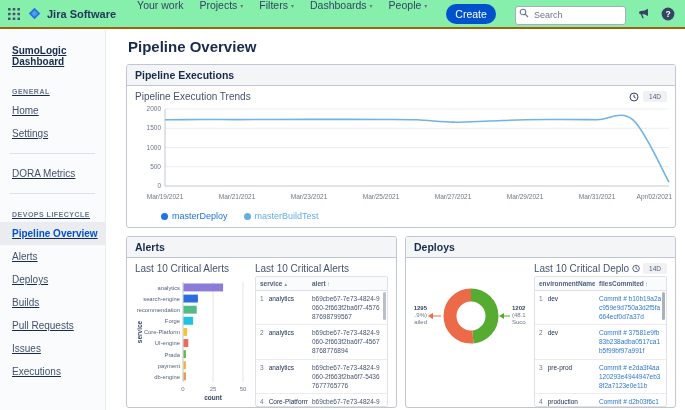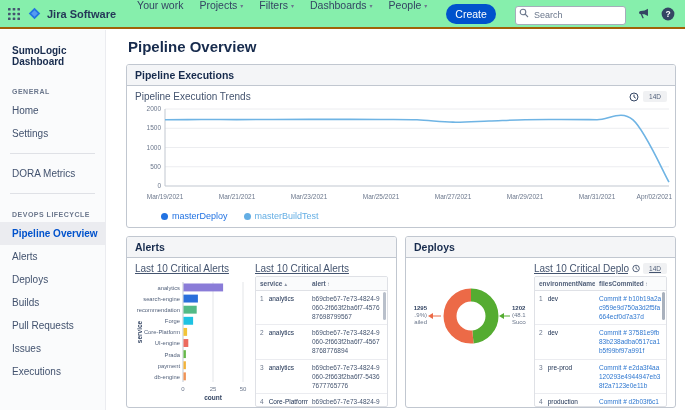--- a/index.html
+++ b/index.html
@@ -24,21 +24,21 @@
   .tn-right { margin-left:auto; display:flex; align-items:center; gap:11px; }
   .search-box { position:relative; width:111px; height:19px; }
   .search-box input { width:100%; height:100%; border:1px solid #A5ADBA; border-radius:3px;
     font-size:9px; padding:0 4px 0 18px; color:#344563; font-family:inherit; }
   .search-box input::placeholder { color:#6B778C; }
   .search-glyph { position:absolute; left:4px; top:4px; }
   .tn-icon { display:inline-flex; cursor:pointer; }
 
   
   .sidebar { position:absolute; left:0; top:30px; width:106px; height:380px;
-    background:#FAFBFC; border-right:1px solid #EBECF0; padding-top:6px; overflow:hidden; }
+    background:#FAFBFC; border-right:1px solid #EBECF0; padding-top:6px; overflow:hidden;text-decoration:underline; }
   .sb-title { font-size:10px; font-weight:700; color:#172B4D; padding:9px 12px 12px; }
   .sb-header { font-size:7px; font-weight:700; color:#6B778C; letter-spacing:.5px;
     padding:9px 12px 4px; text-transform:uppercase; }
   .sb-item { font-size:10px; color:#42526E; padding:6px 12px; cursor:pointer; white-space:nowrap; }
   .sb-item.active { background:#EBECF0; color:#0052CC; font-weight:700; }
   .sb-divider { border-top:1px solid #DFE1E6; margin:8px 10px; }
 
   
   .main { position:absolute; left:121px; top:30px; width:564px; height:380px;
     padding:6px 9px 0 5px; overflow:hidden; }
@@ -54,21 +54,21 @@
   .legend { display:flex; gap:16px; margin:2px 0 2px 26px; align-items:center; }
   .legend-item { display:flex; align-items:center; gap:4px; font-size:9px; cursor:pointer; }
   .legend-dot { width:7px; height:7px; border-radius:50%; }
 
   .row2 { display:flex; gap:8px; margin-top:8px; }
   .row2 .panel { flex:1; height:172px; }
   .cols { display:flex; gap:6px; }
   .col-left { width:114px; flex:none; }
   .col-right { flex:1; min-width:0; }
   .mini-head { font-size:10px; color:#44546F; margin-bottom:2px; display:flex; align-items:center;
-    justify-content:space-between; gap:3px; white-space:nowrap;text-decoration:underline; }
+    justify-content:space-between; gap:3px; white-space:nowrap; }
   .mini-head .hd-label { overflow:hidden; }
 
   .dtable { border:1px solid #DFE1E6; border-radius:2px; overflow:hidden; position:relative; height:131px; }
   .thead { display:grid; background:#FAFBFC; border-bottom:1px solid #DFE1E6; }
   .thead > div { font-size:6.5px; font-weight:700; color:#505F79; padding:3px 4px; white-space:nowrap; overflow:hidden; }
   .sort-caret { color:#8993A4; font-size:5px; margin-left:2px; }
   .trow { display:grid; border-bottom:1px solid #EBECF0; }
   .trow > div { font-size:6.5px; padding:3px 4px; line-height:1.4; }
   .cell-svc { color:#172B4D; white-space:nowrap; overflow:hidden; }
   .row-num { color:#6B778C; margin-right:5px; }

